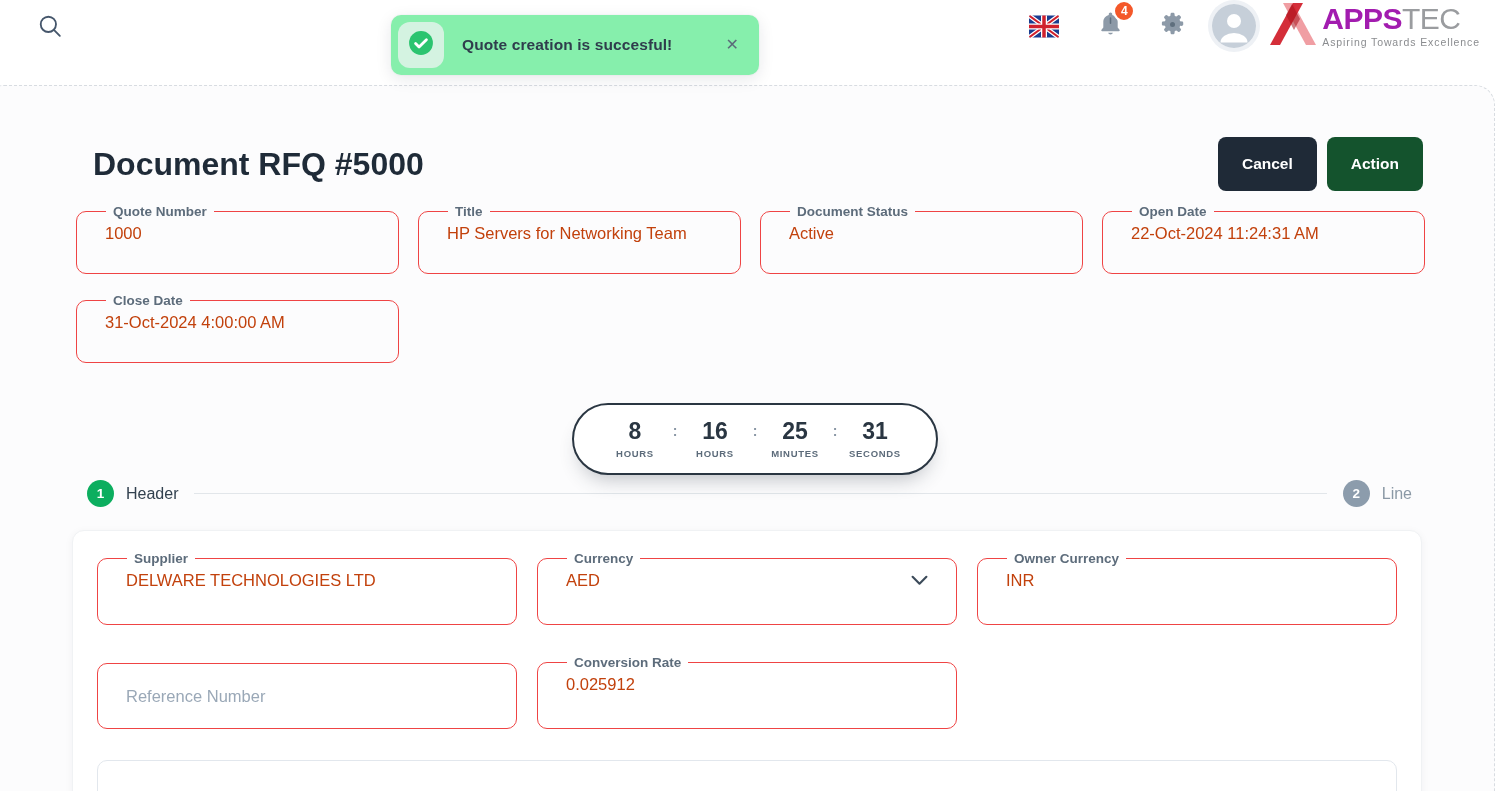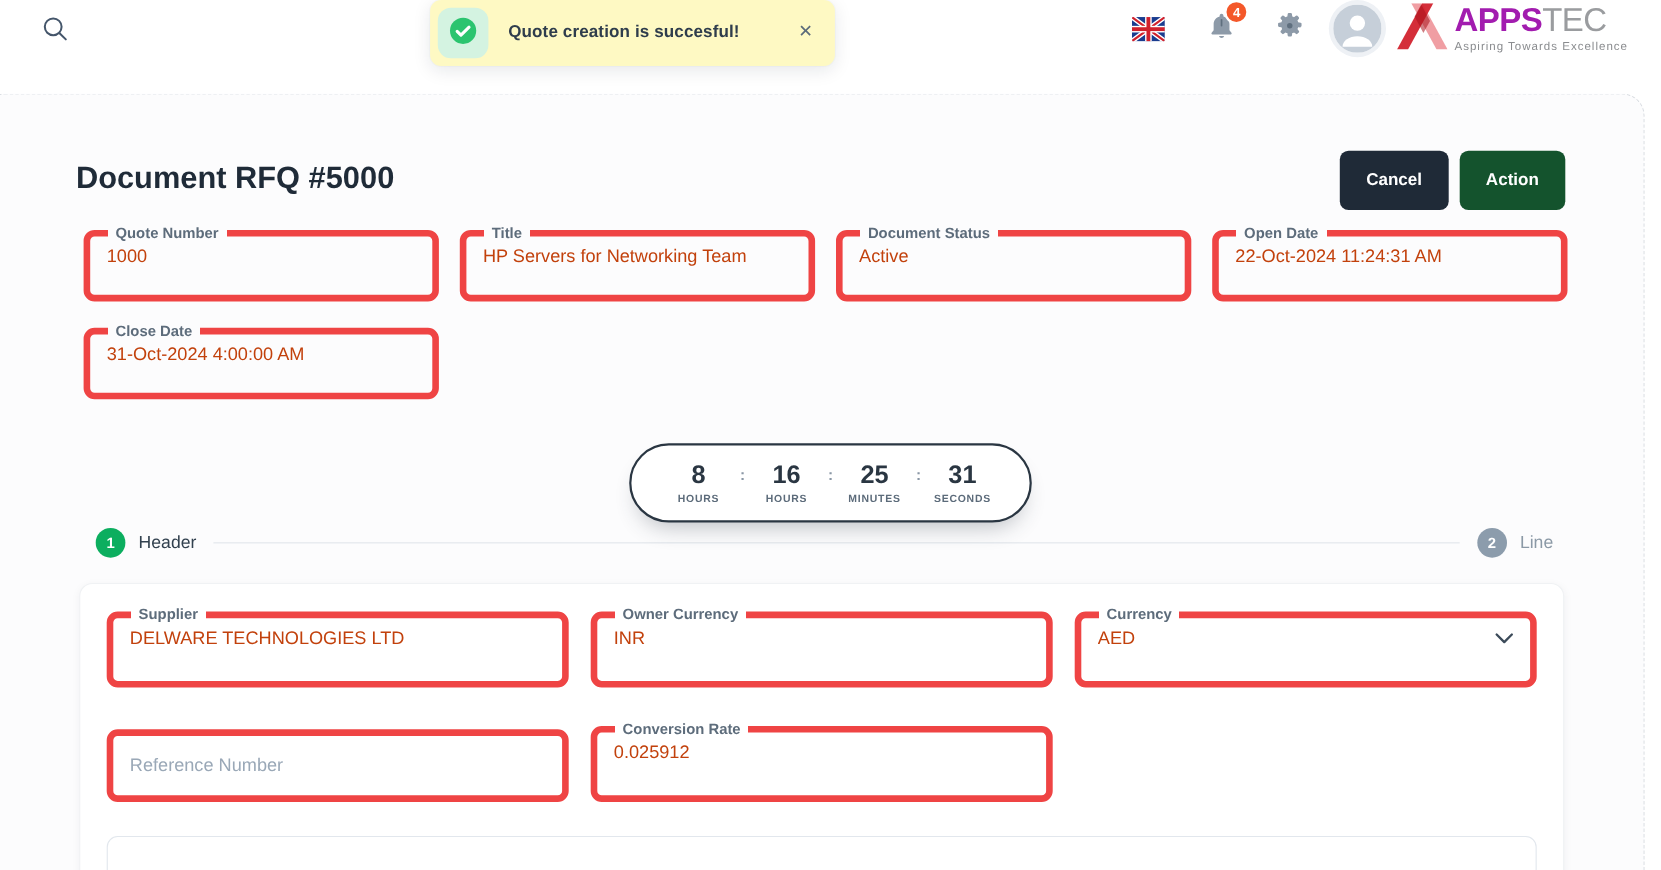--- a/index.html
+++ b/index.html
@@ -12,22 +12,22 @@
   
   .content-sheet {
     position: absolute; left: -16px; top: 85px; width: 1511px; height: 790px;
     border: 1px dashed #d8dce1; border-radius: 20px; background: #fcfcfd; z-index: 0;
   }
 
   
   .search-btn { position: absolute; left: 38px; top: 14px; width: 26px; height: 26px; cursor: pointer; z-index: 5; }
 
   .toast {
-    position: absolute; left: 391px; top: 0; width: 368px; height: 60px;
-    background: #fef9c3; border-radius: 10px; box-shadow: 0 4px 16px rgba(20,32,45,.10), 0 0 0 1px rgba(20,32,45,.02);
+    position: absolute; left: 391px; top: 15px; width: 368px; height: 60px;
+    background: #86efac; border-radius: 10px; box-shadow: 0 4px 16px rgba(20,32,45,.10), 0 0 0 1px rgba(20,32,45,.02);
     display: flex; align-items: center; padding: 7px 16px 7px 7px; z-index: 6;
   }
   .toast-iconbox { width: 46px; height: 46px; border-radius: 12px; background: #d4f3e1;
     display: flex; align-items: center; justify-content: center; flex: none; }
   .toast-msg { margin-left: 18px; font-size: 15.5px; font-weight: 700; color: #2f3d4c; letter-spacing: .1px; }
   .toast-close { margin-left: auto; font-size: 16px; color: #5b6b7a; cursor: pointer; line-height: 1; padding: 4px; }
 
   .topbar-right { position: absolute; right: 30px; top: 0; height: 52px; display: flex; align-items: center; z-index: 5; }
   .flag { width: 30px; height: 23px; border-radius: 2px; overflow: hidden; flex: none; cursor: pointer; }
   .bell-wrap { position: relative; margin-left: 40px; cursor: pointer; }
@@ -40,30 +40,30 @@
   .avatar { margin-left: 27px; width: 44px; height: 44px; border-radius: 50%;
     box-shadow: 0 0 0 4px #eef1f5; cursor: pointer; flex: none; }
   .logo { margin-left: 14px; display: flex; align-items: center; cursor: pointer; }
   .logo-textcol { margin-left: 6px; display: flex; flex-direction: column; }
   .logo-word { font-size: 30px; line-height: 1; letter-spacing: -.5px; white-space: nowrap; }
   .logo-part1 { font-weight: 700; color: #a21caf; }
   .logo-part2 { font-weight: 400; color: #9a9c9f; }
   .logo-tagline { font-size: 10.5px; color: #8a8c8f; letter-spacing: .9px; margin-top: 2px; white-space: nowrap; }
 
   
-  .page-title { position: absolute; left: 69px; top: 146px; font-size: 28px; font-weight: 800; color: #1f2b38; z-index: 1; }
+  .page-title { position: absolute; left: 93px; top: 146px; font-size: 32px; font-weight: 800; color: #1f2b38; z-index: 1; }
   .head-buttons { position: absolute; right: 87px; top: 137px; display: flex; gap: 10px; z-index: 1; }
   .btn { height: 54px; border: none; border-radius: 8px; color: #fff; font-family: inherit;
     font-size: 15.5px; font-weight: 700; padding: 0 24px; display: flex; align-items: center; cursor: pointer; }
   .btn-cancel { background: #1f2a37; }
   .btn-action { background: #14532d; }
 
   
-  fieldset.ofield { border: 6px solid #ef4444; border-radius: 10px; background: transparent;
-    padding: 0 15px; height: 70px; min-width: 0; }
+  fieldset.ofield { border: 1px solid #ef4444; border-radius: 10px; background: transparent;
+    padding: 0 28px; height: 70px; min-width: 0; }
   .ofield legend { font-size: 13.5px; font-weight: 700; color: #5d6c7b; padding: 0 7px; margin-left: 1px; white-space: nowrap; }
   .ofield .val { font-size: 16.5px; color: #c2410c; margin-top: 5px; white-space: nowrap; overflow: hidden; }
   .ofield.nolabel { height: 62px; margin-top: 8px; display: flex; align-items: center; }
   input.ghost { border: none; outline: none; background: transparent; font-family: inherit;
     font-size: 16.5px; color: #2e3d4d; width: 100%; }
   input.ghost::placeholder { color: #9aa8b7; }
   .select-row { display: flex; align-items: center; }
   .select-row .val { flex: 1; }
   .chevron { flex: none; margin-top: 5px; display: flex; }
 
@@ -253,34 +253,34 @@
     <div class="step-label inactive">Line</div>
   </div>
 
   <div class="card">
     <div class="card-grid">
       <fieldset class="ofield">
         <legend>Supplier</legend>
         <div class="val">DELWARE TECHNOLOGIES LTD</div>
       </fieldset>
       <fieldset class="ofield">
-        <legend>Owner Currency</legend>
-        <div class="val">INR</div>
-      </fieldset>
-      <fieldset class="ofield">
         <legend>Currency</legend>
         <div class="select-row">
           <div class="val">AED</div>
           <span class="chevron">
             <svg width="17" height="11" viewBox="0 0 16 10">
                 <path d="M1.5 1.5 8 8l6.5-6.5" stroke="#3c4b5a" stroke-width="2" fill="none" stroke-linecap="round" stroke-linejoin="round"></path>
               </svg>
           </span>
         </div>
       </fieldset>
+      <fieldset class="ofield">
+        <legend>Owner Currency</legend>
+        <div class="val">INR</div>
+      </fieldset>
 
       <fieldset class="ofield nolabel">
         <input class="ghost" type="text" placeholder="Reference Number" style="">
       </fieldset>
       <fieldset class="ofield">
         <legend>Conversion Rate</legend>
         <div class="val">0.025912</div>
       </fieldset>
       <div></div>
 

